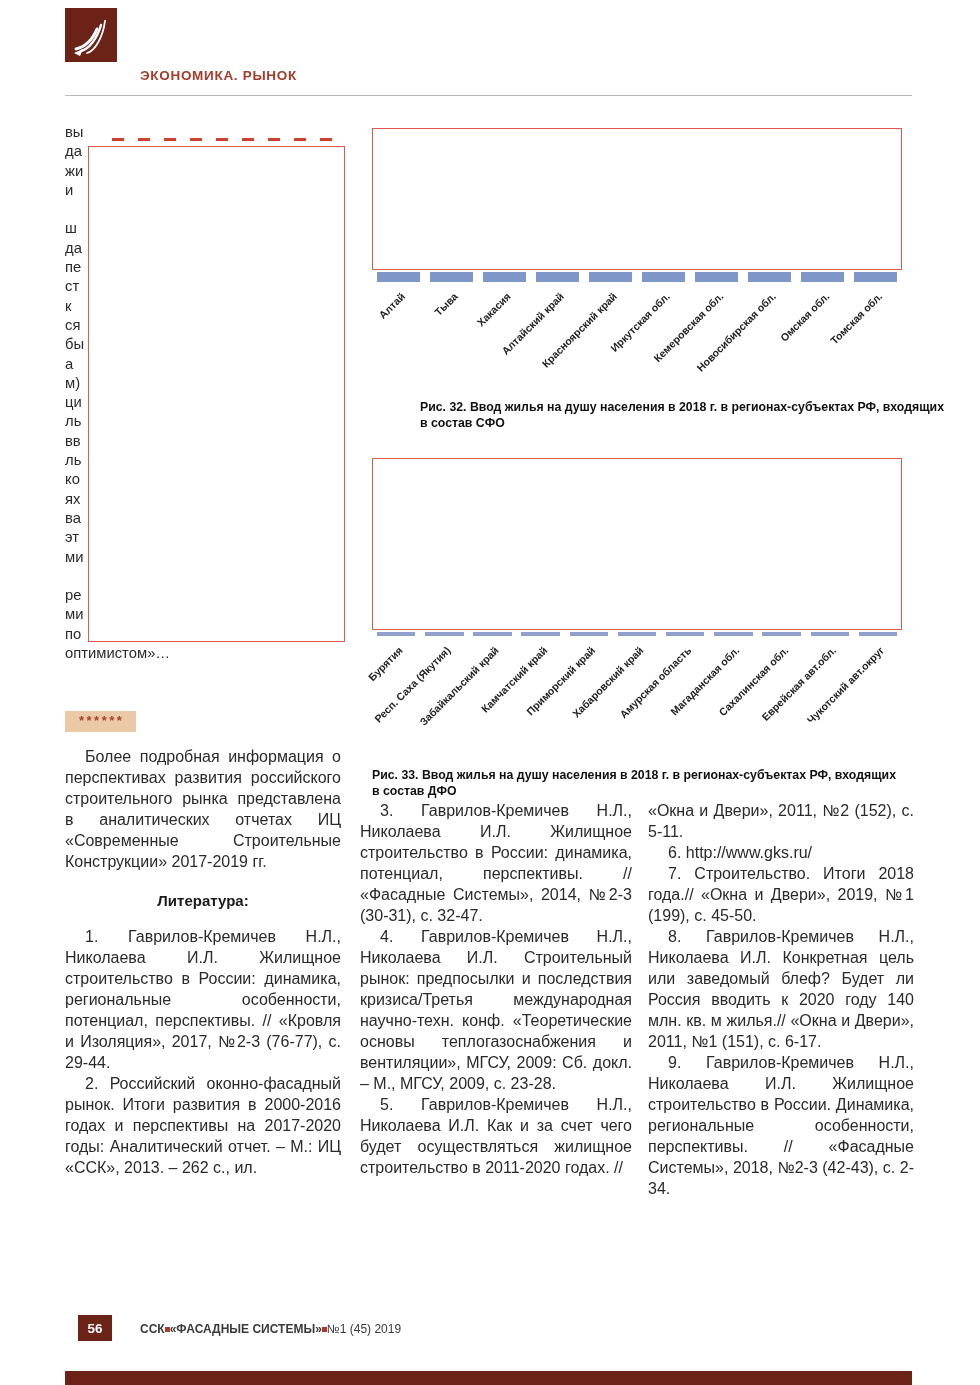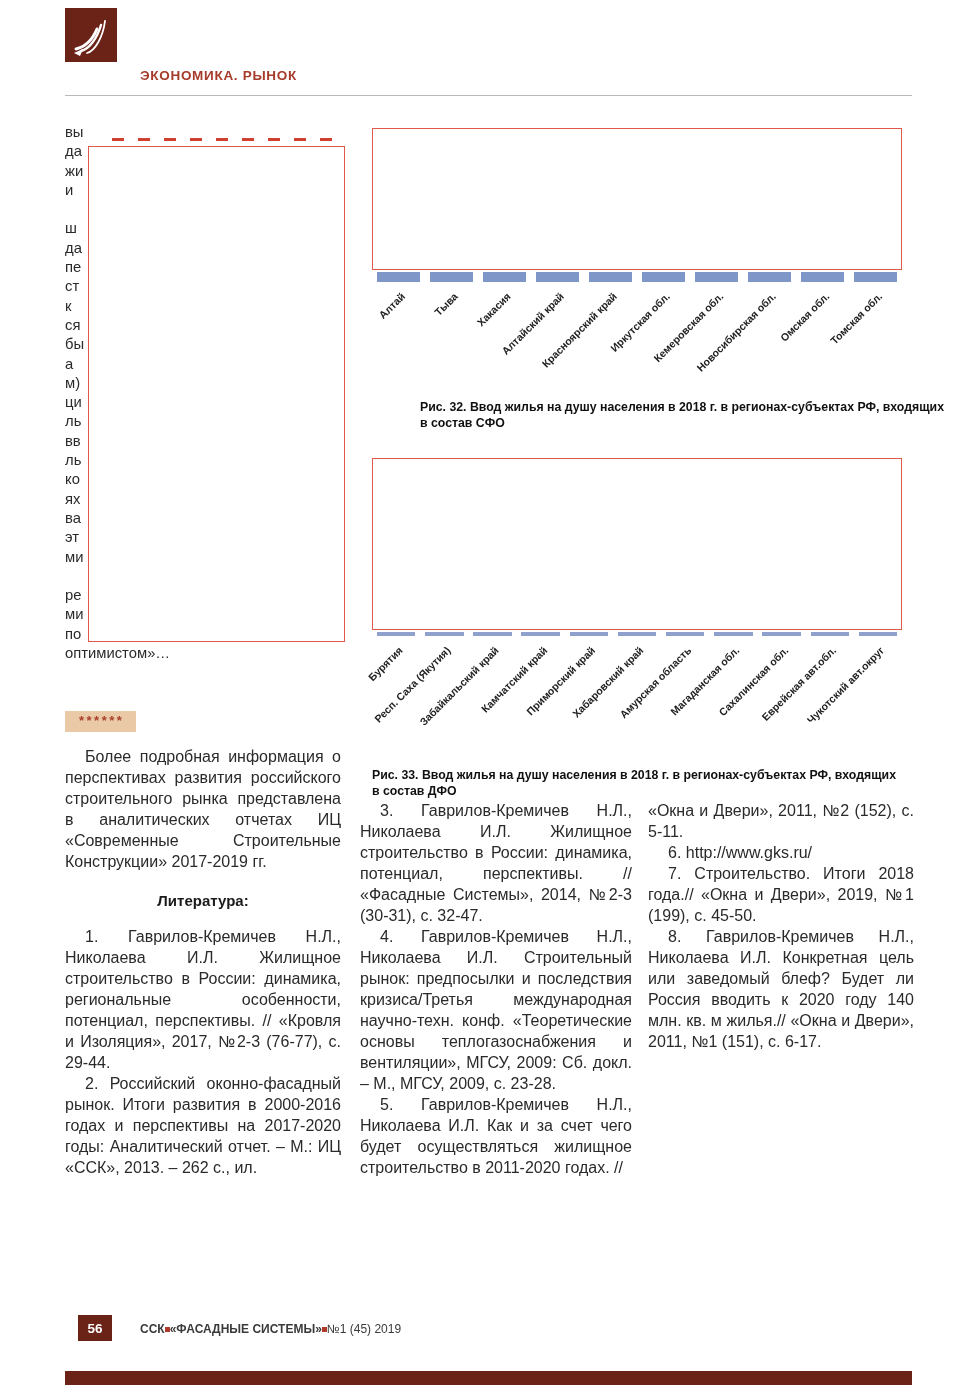--- a/index.html
+++ b/index.html
@@ -312,20 +312,21 @@
       <p>3. Гаврилов-Кремичев Н.Л., Николаева И.Л. Жилищное строительство в России: динамика, потенциал, перспективы. // «Фасадные Системы», 2014, №2-3 (30-31), с. 32-47.</p>
       <p>4. Гаврилов-Кремичев Н.Л., Николаева И.Л. Строительный рынок: предпосылки и последствия кризиса/Третья международная научно-техн. конф. «Теоретические основы теплогазоснабжения и вентиляции», МГСУ, 2009: Сб. докл. – М., МГСУ, 2009, с. 23-28.</p>
       <p>5. Гаврилов-Кремичев Н.Л., Николаева И.Л. Как и за счет чего будет осуществляться жилищное строительство в 2011-2020 годах. //</p>
     </div>
 
   <div class="refs refs-col3 body-text">
       <p>«Окна и Двери», 2011, №2 (152), с. 5-11.</p>
       <p>6. http://www.gks.ru/</p>
       <p>7. Строительство. Итоги 2018 года.// «Окна и Двери», 2019, №1 (199), с. 45-50.</p>
       <p>8. Гаврилов-Кремичев Н.Л., Николаева И.Л. Конкретная цель или заведомый блеф? Будет ли Россия вводить к 2020 году 140 млн. кв. м жилья.// «Окна и Двери», 2011, №1 (151), с. 6-17.</p>
+      <p>9. Гаврилов-Кремичев Н.Л., Николаева И.Л. Жилищное строительство в России. Динамика, региональные особенности, перспективы. // «Фасадные Системы», 2018, №2-3 (42-43), с. 2-34.</p>
     </div>
 
   <div class="footer-num">56</div>
   <div class="footer-line">
     <span class="bold">ССК</span>
     <span class="sq"></span>
     <span class="bold">«ФАСАДНЫЕ СИСТЕМЫ»</span>
     <span class="sq"></span>
     <span>№1 (45) 2019</span>
   </div>

